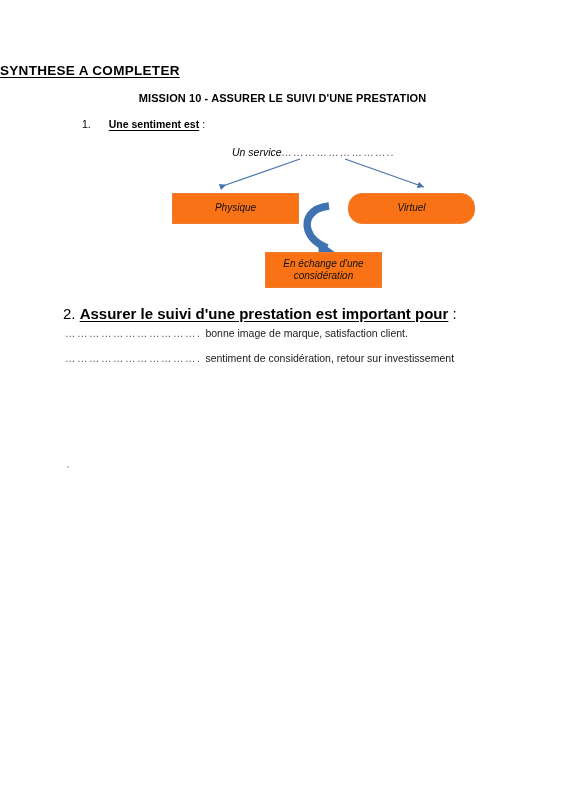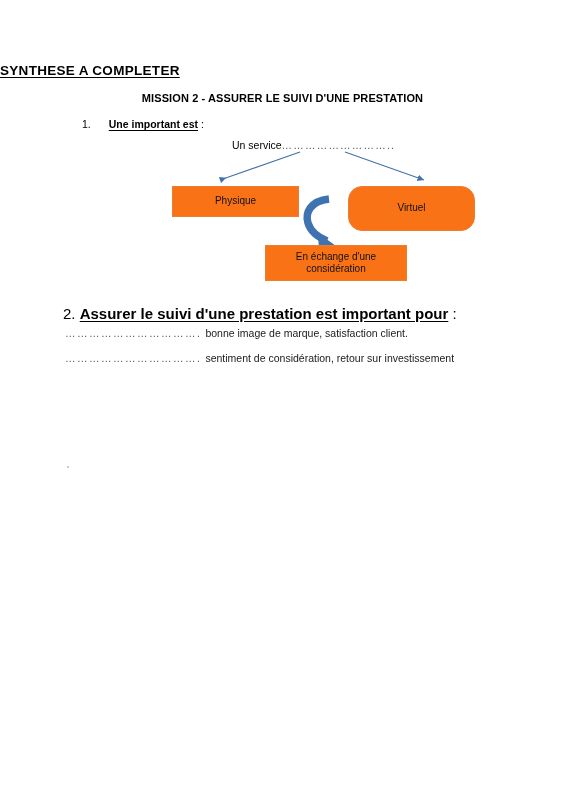--- a/index.html
+++ b/index.html
@@ -88,23 +88,24 @@
     color: #555555;
   }
   .ansline .txt { margin-left: 4px; }
   .ansline-1 { top: 327px; }
   .ansline-2 { top: 352px; }
 
   
   .diagram {
     position: absolute;
     left: 0;
-    top: 0;
+    top: 7px;
     width: 565px;
     height: 300px;
+    font-style: italic;
   }
   .svc-label {
     position: absolute;
     left: 232px;
     top: 139px;
     font-size: 10.5px;
     white-space: nowrap;
   }
   .svc-label .dots {
     letter-spacing: 1.2px;
@@ -127,27 +128,27 @@
   .box-physique {
     left: 172px;
     top: 186px;
     width: 127px;
     height: 31px;
   }
   .box-virtuel {
     left: 348px;
     top: 186px;
     width: 127px;
-    height: 45px;
+    height: 31px;
     border-radius: 14px;
   }
   .box-remuneration {
     left: 265px;
     top: 245px;
-    width: 142px;
+    width: 117px;
     height: 36px;
     align-items: center;
   }
 
   .arrows {
     position: absolute;
     left: 0;
     top: 0;
     width: 565px;
     height: 300px;
@@ -165,24 +166,24 @@
     opacity: 0.85;
   }
 </style>
 </head>
 <body>
 
 <div class="page">
 
   <div class="doc-title">SYNTHESE A COMPLETER</div>
 
-  <div class="doc-subtitle">MISSION 2 - ASSURER LE SUIVI D'UNE PRESTATION</div>
+  <div class="doc-subtitle">MISSION 10 - ASSURER LE SUIVI D'UNE PRESTATION</div>
 
   <div class="item1">
-    <span class="num">1.</span><span class="lead"></span><span class="phrase">Une important est</span><span class="colon"> </span><span class="colon">:</span>
+    <span class="num">1.</span><span class="lead"></span><span class="phrase">Une sentiment est</span><span class="colon"> </span><span class="colon">:</span>
   </div>
 
   <div class="diagram">
 
     <div class="svc-label">
       <span>Un service</span><span class="dots">………………………..</span>
     </div>
 
     <svg class="arrows" viewBox="0 0 565 300">
       <defs>

